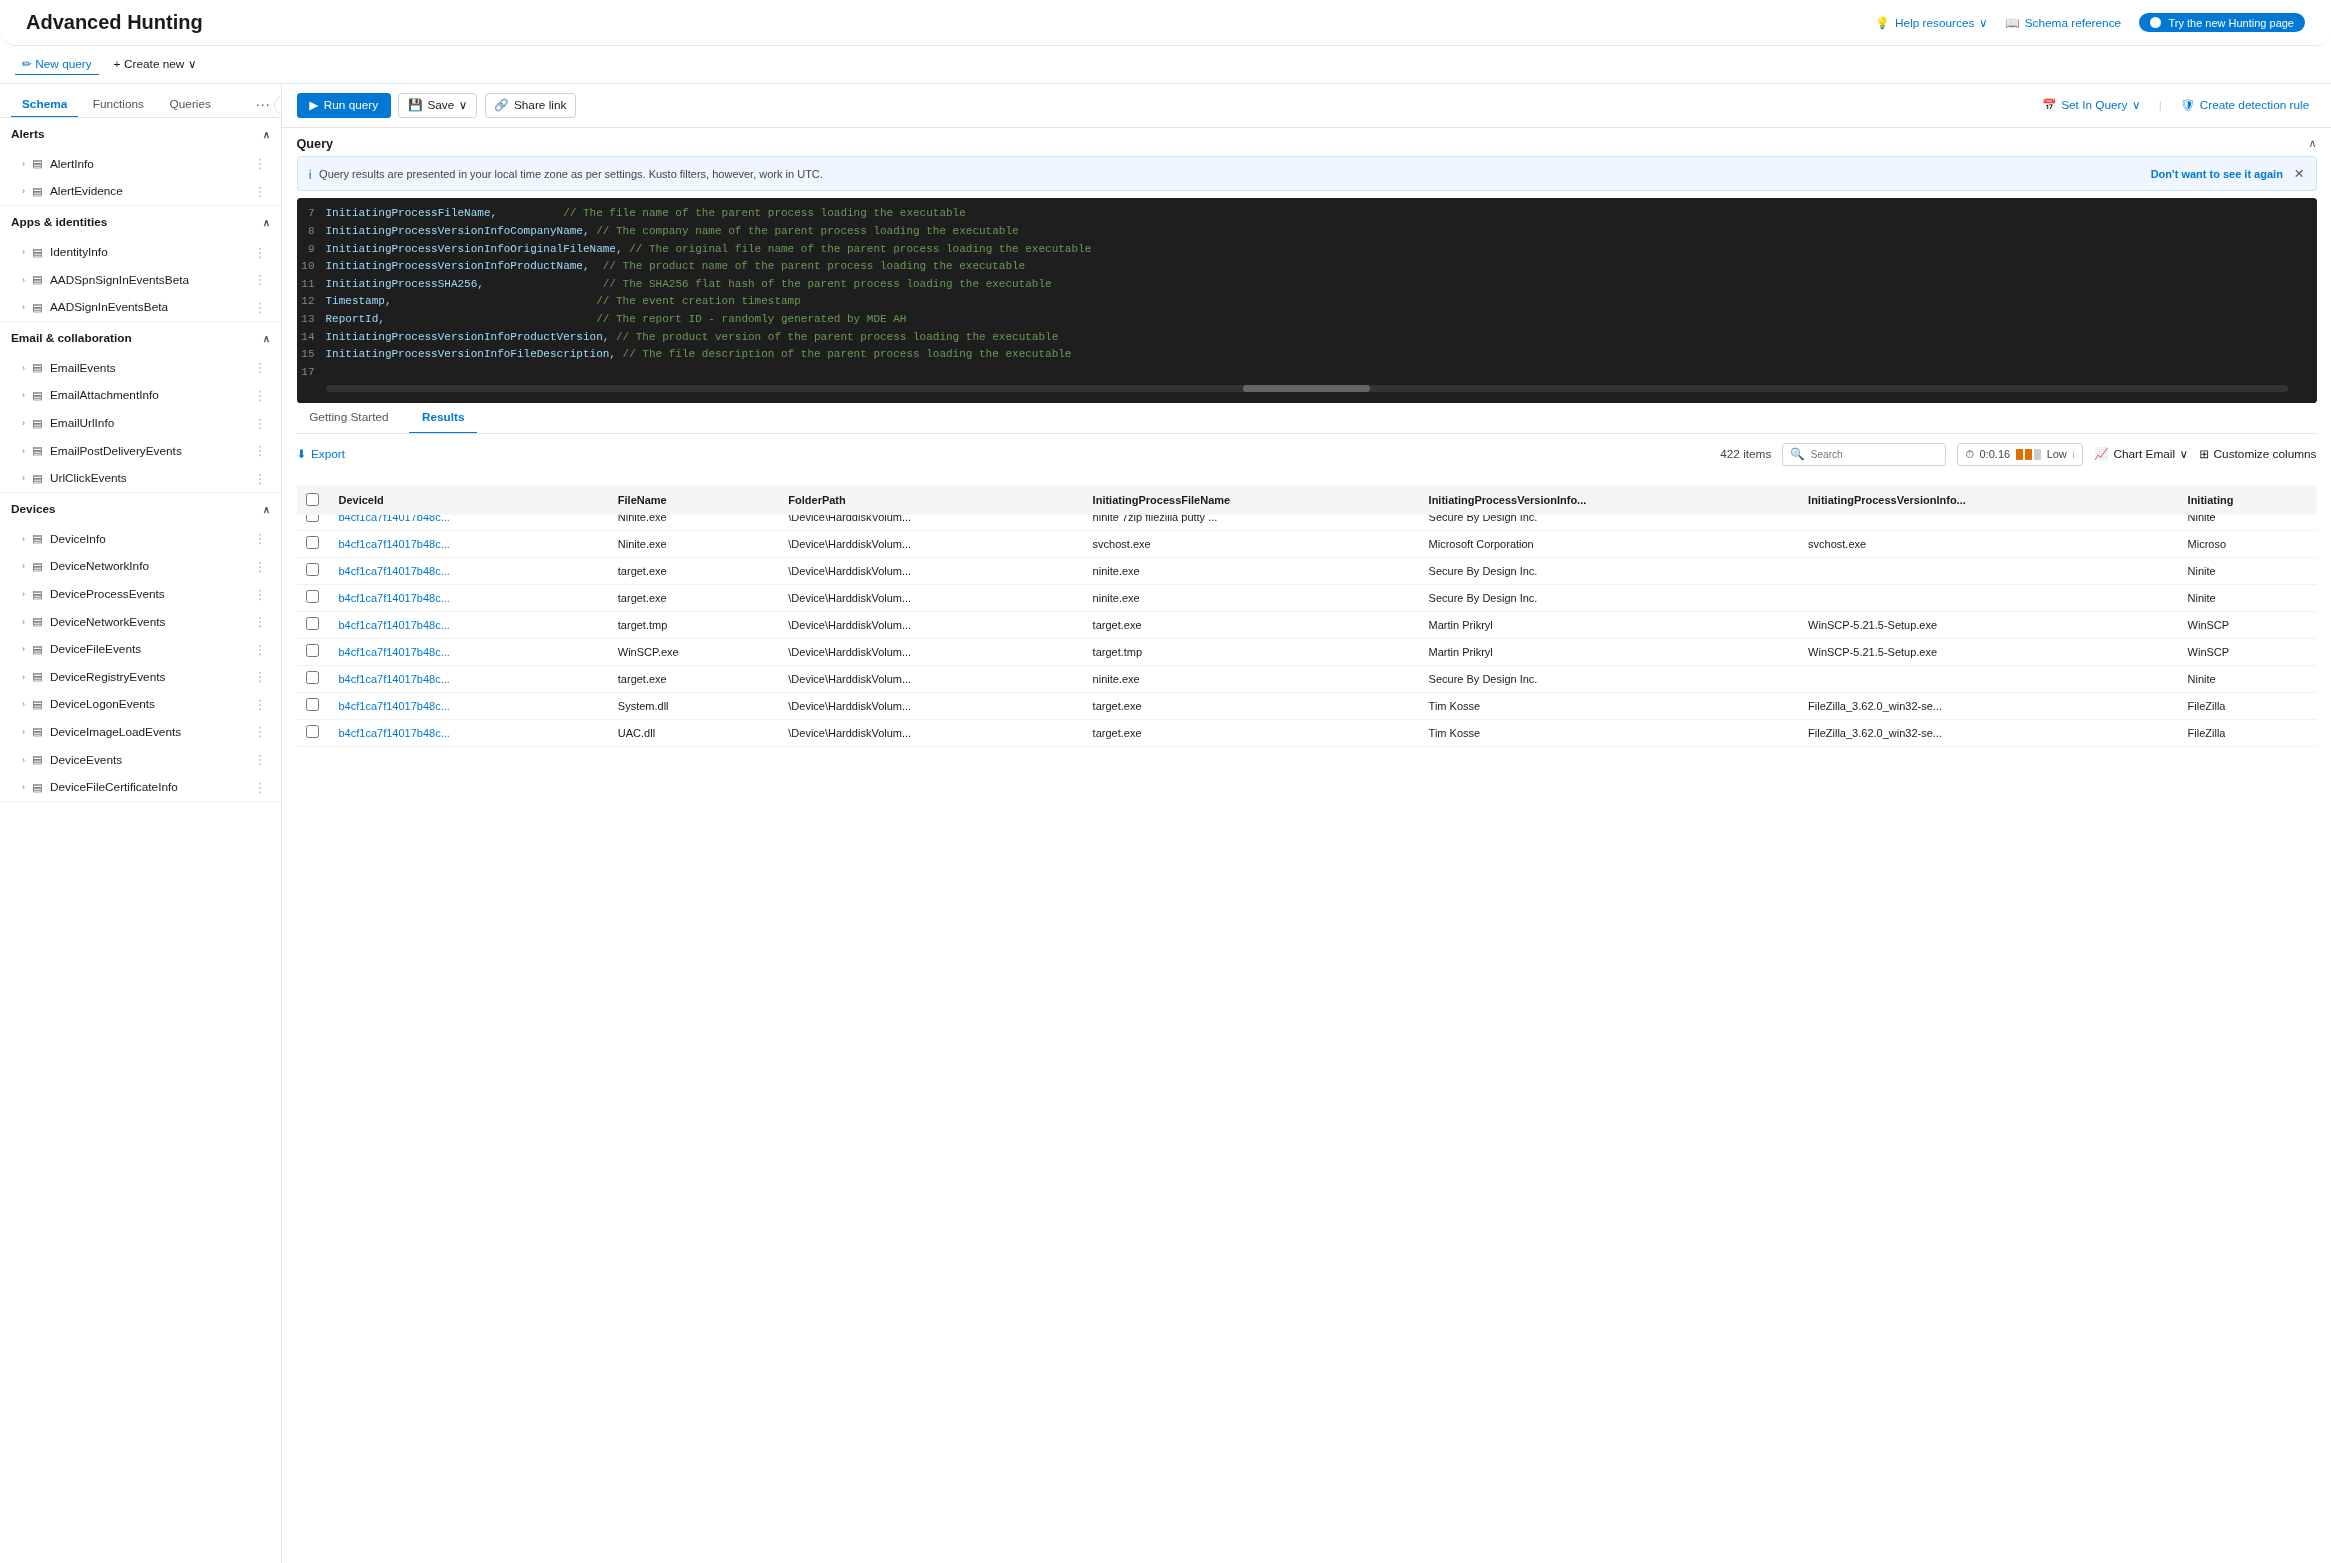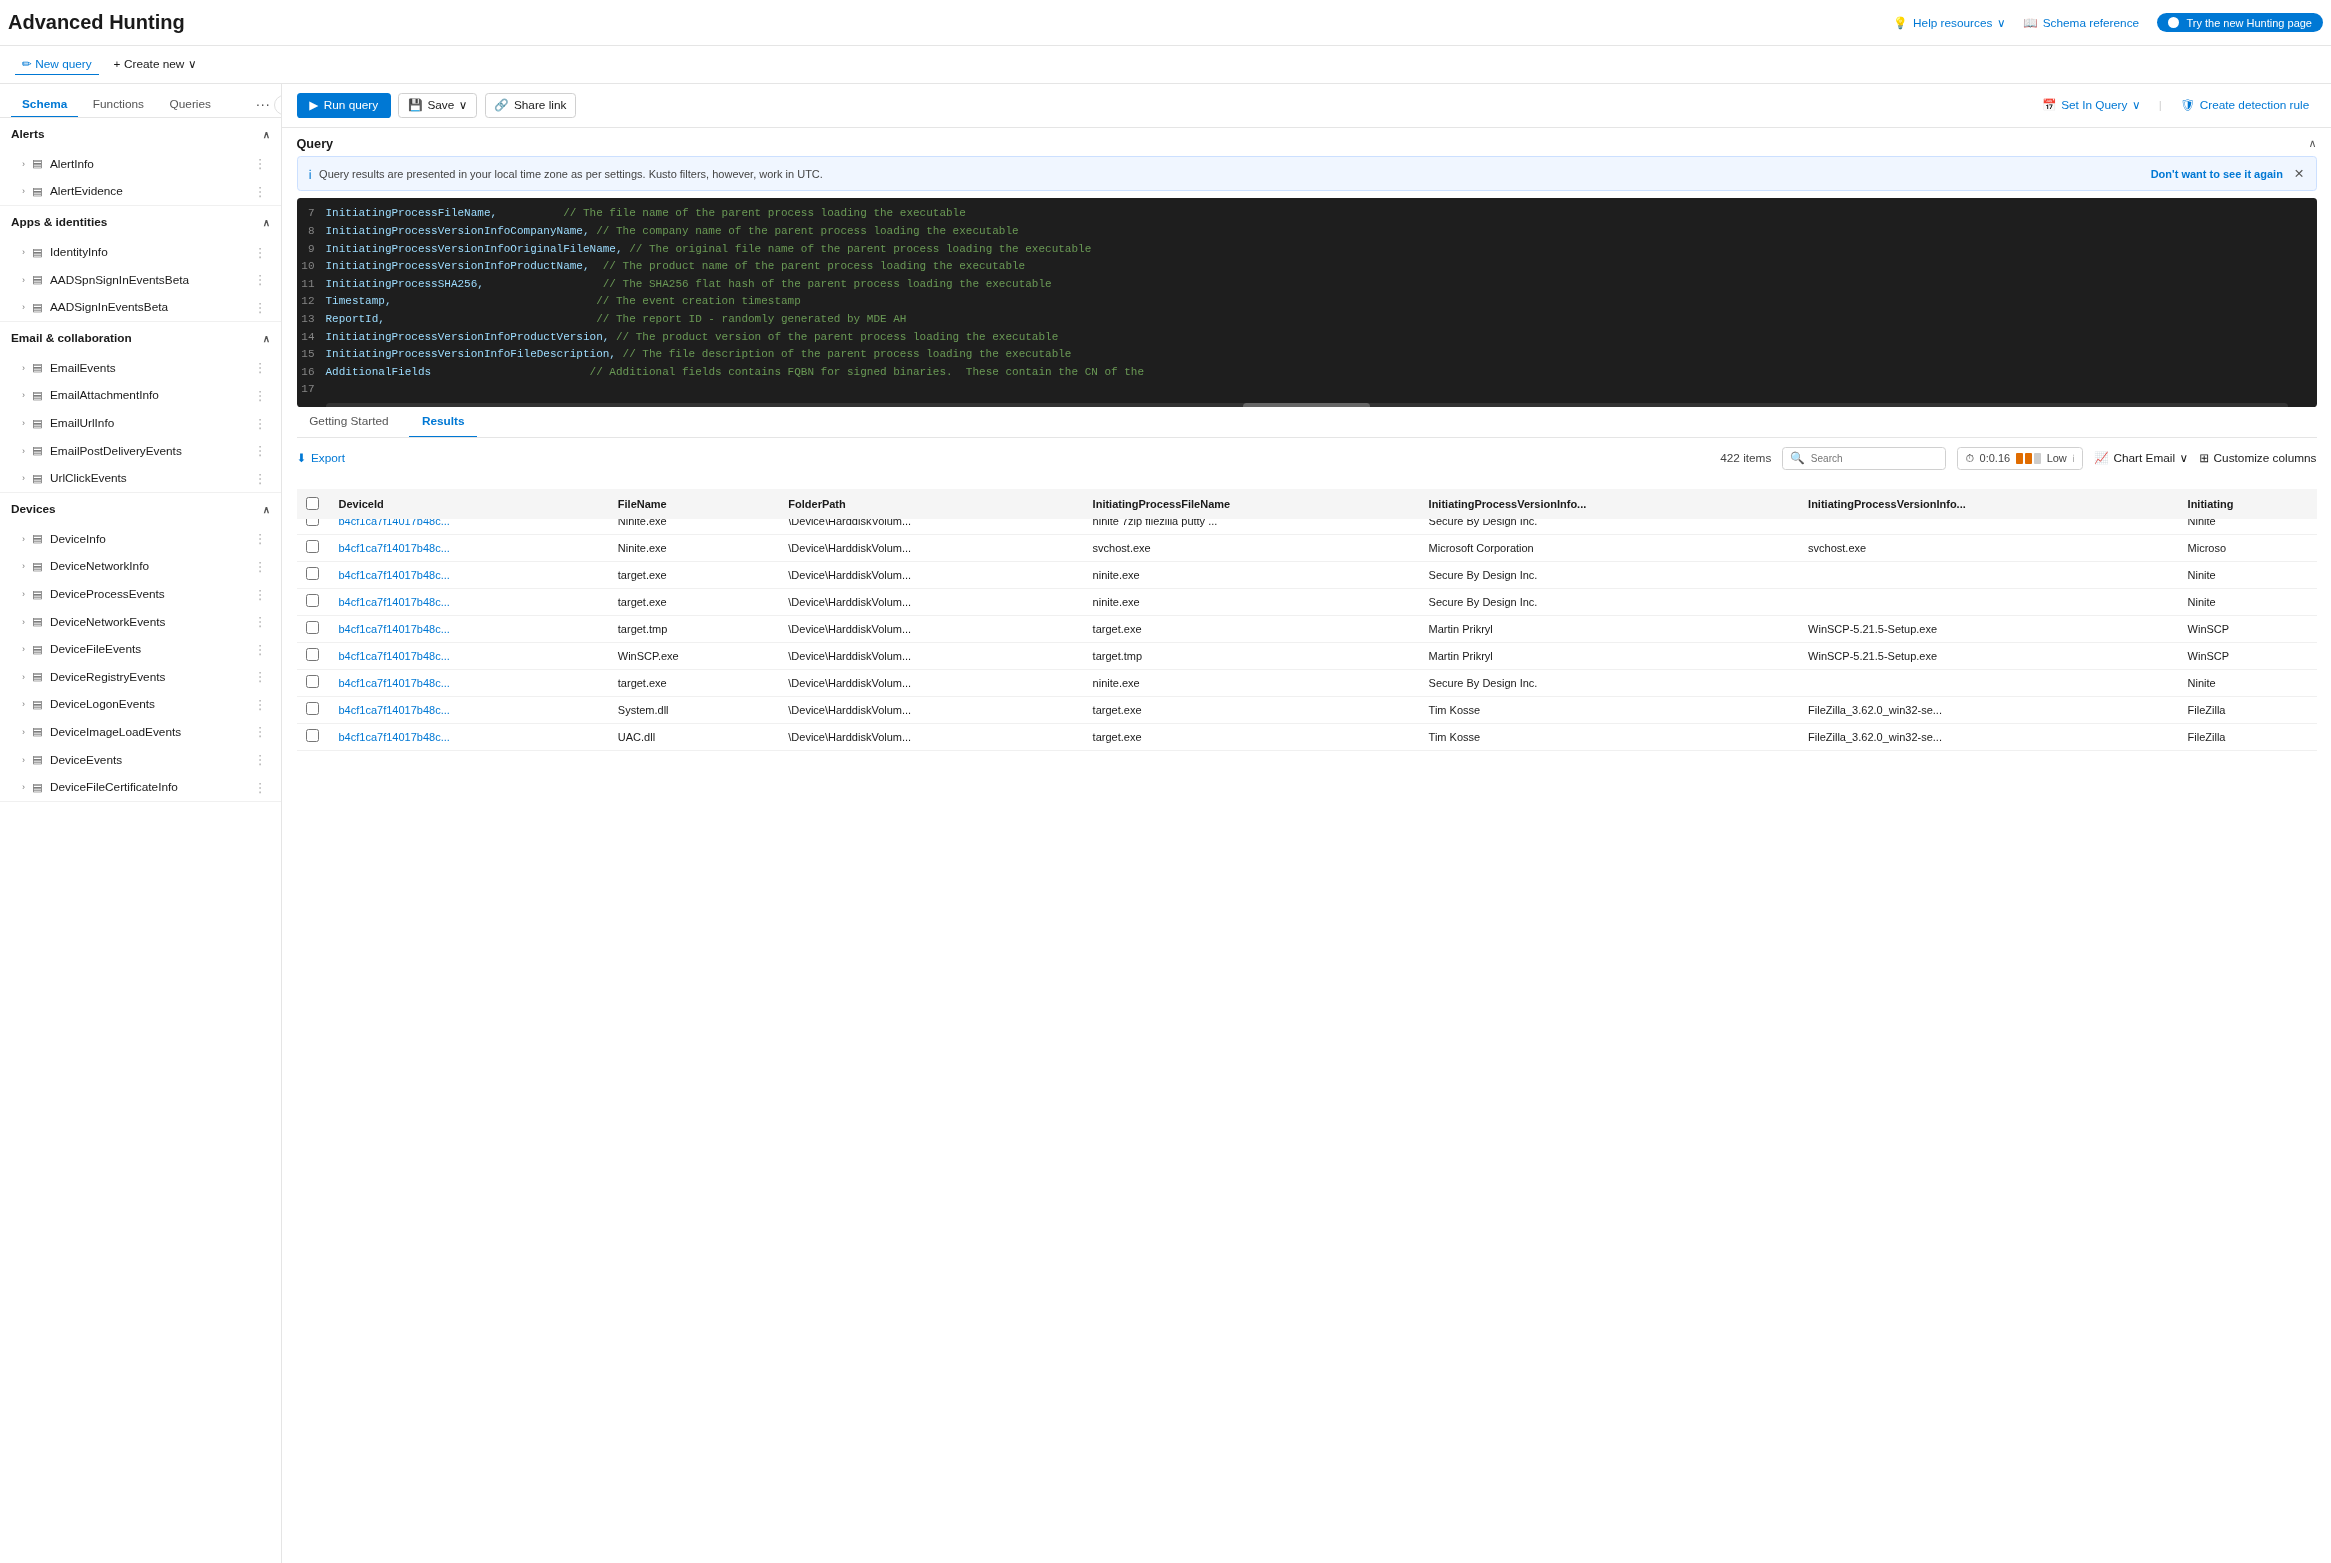--- a/index.html
+++ b/index.html
@@ -2,23 +2,24 @@
 <html style="font-size:14.5px"><head>
   <meta charset="utf-8">
   <style>
     * { box-sizing: border-box; margin: 0; padding: 0; }
     body { font-family: 'Segoe UI', Arial, sans-serif; font-size: 11.8px; color: #1a1a1a; background: #fff; overflow: hidden; }
     
     
     .top-header {
       display: flex;
       justify-content: space-between;
-      padding: 11px 8px;
+      padding: 11px 26px;
       border-bottom: 0.9px solid #e5e5e5;
       background: #fff;
+      border-radius: 15px;
     }
     .top-header-left h1 { font-size: 20px; font-weight: 600; color: #1a1a1a; }
     .top-header-right { display: flex; align-items: center; gap: 18px; }
     .header-link { display: flex; align-items: center; gap: 4.5px; color: #0078d4; font-size: 11.8px; cursor: pointer; text-decoration: none; }
     .toggle-btn {
       display: flex; align-items: center; gap: 7.3px;
       background: #0078d4; color: #fff; border: none; border-radius: 11px;
       padding: 3.6px 11px; font-size: 11px; cursor: pointer;
     }
     .toggle-circle { width: 11px; height: 11px; background: #fff; border-radius: 50%; }
@@ -540,24 +541,20 @@
           <span class="line-num">13</span>
           <span class="line-content"><span style="color:#9cdcfe;">ReportId,</span>                                <span class="comment">// The report ID - randomly generated by MDE AH</span></span>
         </div>
         <div class="code-line">
           <span class="line-num">14</span>
           <span class="line-content"><span style="color:#9cdcfe;">InitiatingProcessVersionInfoProductVersion,</span> <span class="comment">// The product version of the parent process loading the executable</span></span>
         </div>
         <div class="code-line">
           <span class="line-num">15</span>
           <span class="line-content"><span style="color:#9cdcfe;">InitiatingProcessVersionInfoFileDescription,</span> <span class="comment">// The file description of the parent process loading the executable</span></span>
-        </div>
-        <div class="code-line">
-          <span class="line-num">16</span>
-          <span class="line-content"><span style="color:#9cdcfe;">AdditionalFields</span>                        <span class="comment">// Additional fields contains FQBN for signed binaries.  These contain the CN of the</span></span>
         </div>
         <div class="code-line">
           <span class="line-num">17</span>
           <span class="line-content"></span>
         </div>
         <div class="scrollbar-track">
           <div class="scrollbar-thumb"></div>
         </div>
       </div>
     </div>

